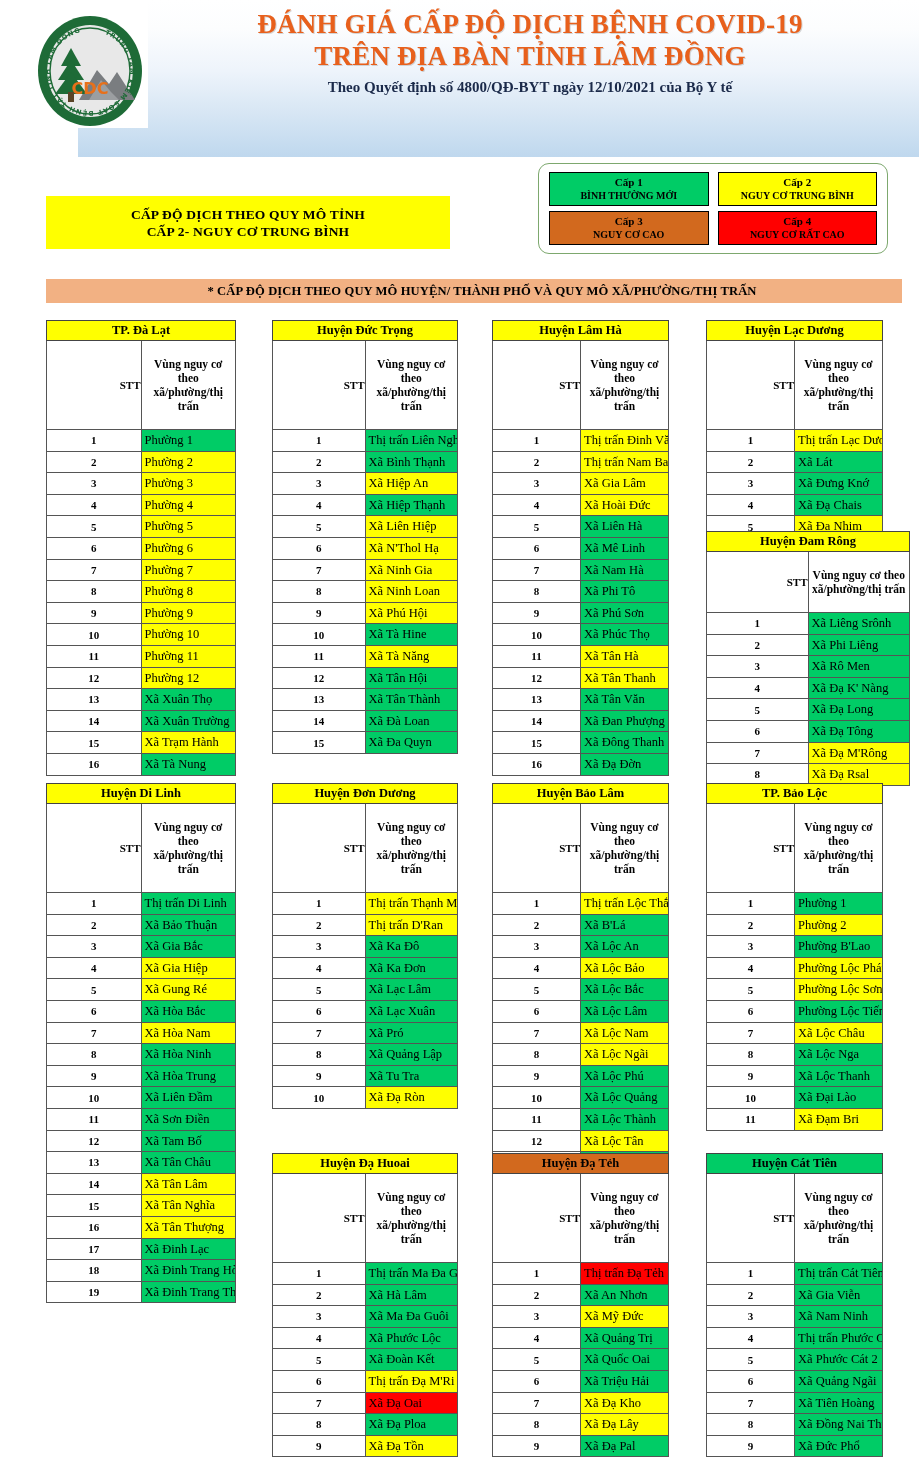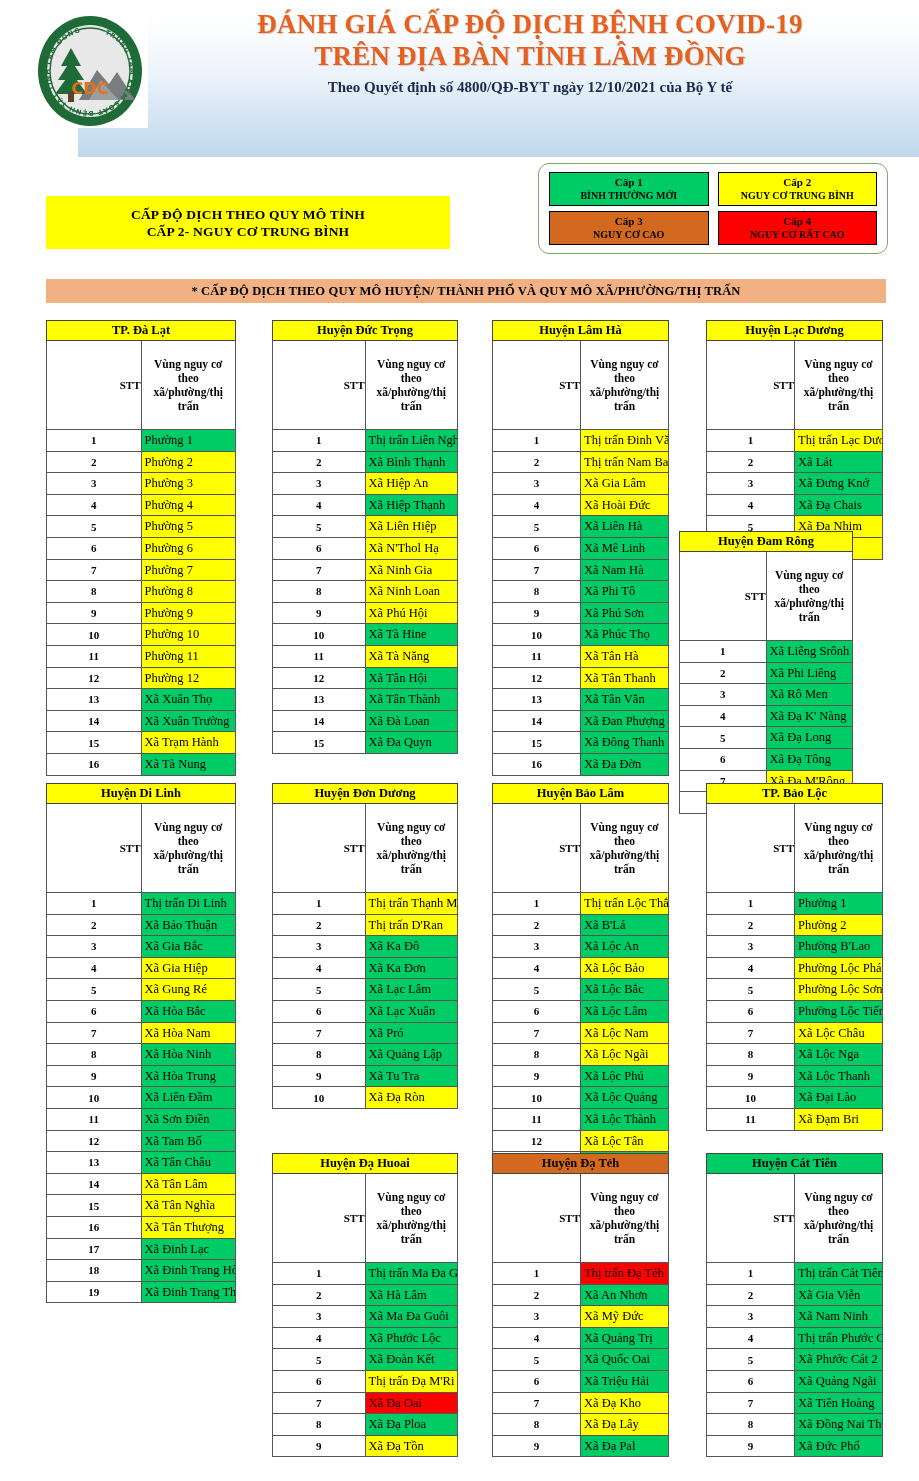--- a/index.html
+++ b/index.html
@@ -61,21 +61,21 @@
   .leg-box .l1{font-weight:bold;font-size:11px;line-height:13px;color:#000;}
   .leg-box .l2{font-weight:bold;font-size:10px;line-height:13px;color:#000;}
   .lv1{background:#00CC66;}
   .lv2{background:#FFFF00;}
   .lv3{background:#D2691E;}
   .lv4{background:#FF0000;}
 
   
   #banner{
     position:absolute;left:46px;top:279px;width:840px;height:24px;
-    background:#F2B183;display:flex;align-items:center;justify-content:center;
+    background:#F2B183;display:flex;align-items:center;justify-content:center;padding-left:16px;
   }
   #banner span{font-weight:bold;font-size:12.6px;color:#000;letter-spacing:.1px;}
 
   
   .tbl{
     position:absolute;width:190px;border-collapse:collapse;
     table-layout:fixed;
     border-radius:30px;
   }
   .tbl td,.tbl th{border:1px solid #555;padding:0;}
@@ -419,21 +419,21 @@
         <tr>
           <td class="stt">5</td>
           <td class="nm c2">Xã Đạ Nhim</td>
         </tr>
         <tr>
           <td class="stt">6</td>
           <td class="nm c2">Xã Đạ Sar</td>
         </tr>
       </tbody>
     </table>
-    <table class="tbl" style="left: 679px; top: 531px; width: 174px;">
+    <table class="tbl" style="left: 706px; top: 531px; width: 204px;">
       <tbody>
         <tr>
           <td class="cap" colspan="2">Huyện Đam Rông</td>
         </tr>
         <tr>
           <td class="hd-stt" rowspan="1">STT</td>
           <td class="hd-zone">Vùng nguy cơ theo<br>xã/phường/thị trấn</td>
         </tr>
         <tr>
           <td class="stt">1</td>

